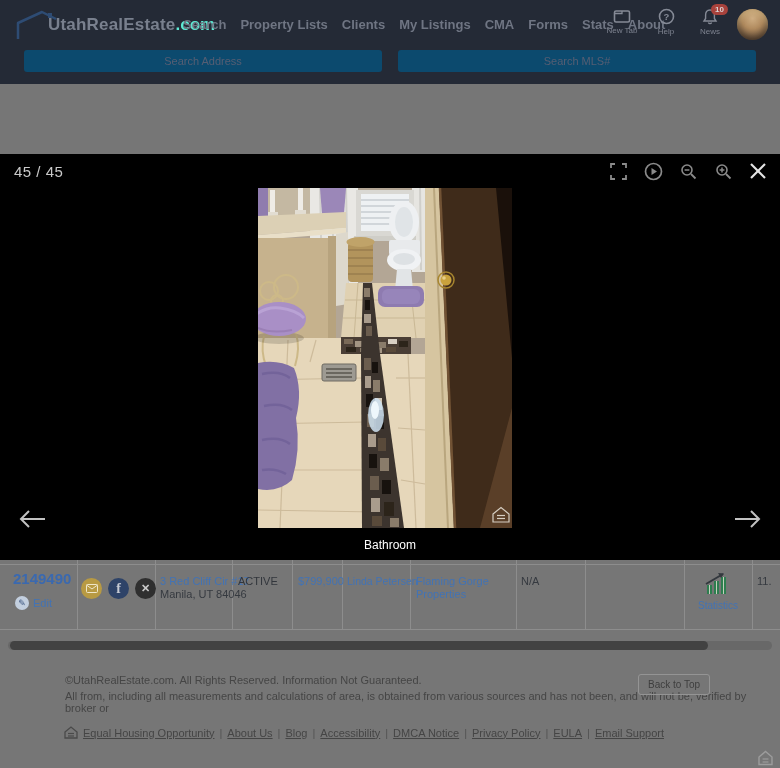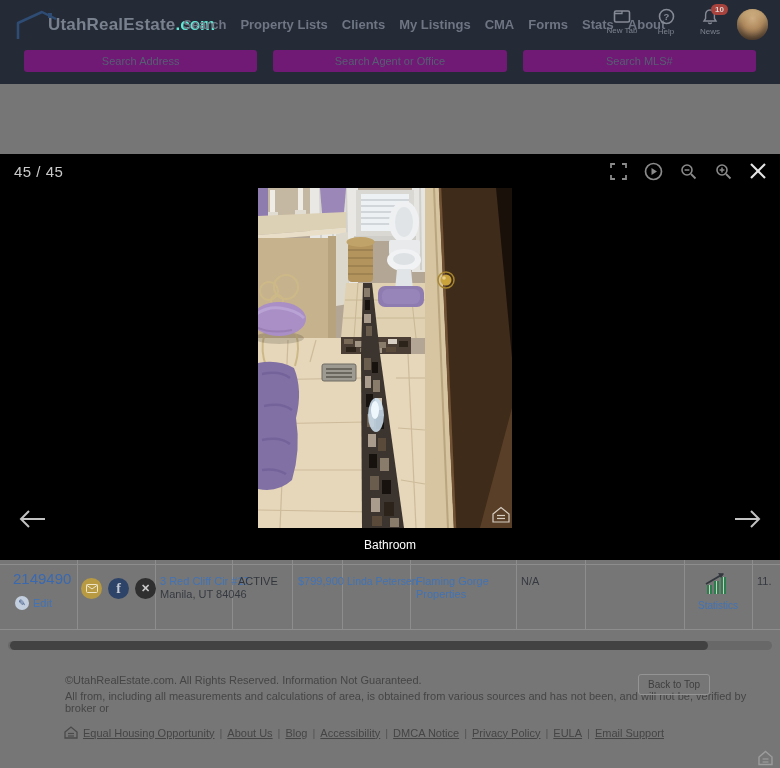--- a/index.html
+++ b/index.html
@@ -16,41 +16,41 @@
   .nav { position:absolute; left:183px; top:17px; display:flex; gap:14px; }
   .nav span { font-size:13px; font-weight:bold; color:#6f7583; cursor:pointer; white-space:nowrap; }
   .quick { position:absolute; right:12px; top:8px; display:flex; align-items:flex-start; gap:10px; }
   .qa { display:flex; flex-direction:column; align-items:center; width:34px; cursor:pointer; position:relative; }
   .qa .lbl { font-size:8px; color:#7e8390; margin-top:2px; white-space:nowrap; }
   .badge { position:absolute; top:-4px; right:-1px; background:#a8423c; color:#d8d3d3; font-size:8px; font-weight:bold; border-radius:7px; padding:1px 4px; line-height:9px; }
   .avatar { width:31px; height:31px; border-radius:50%; margin-top:1px; cursor:pointer;
             background:radial-gradient(circle at 50% 30%, #cfae83 0%, #b08a5e 40%, #6f5640 78%, #4a3a2e 100%);
             box-shadow:inset 0 -4px 6px rgba(0,0,0,.35), inset 0 5px 5px rgba(215,190,140,.5); }
   .search-row { position:absolute; left:24px; right:24px; top:50px; display:flex; gap:16px; }
-  .sbox { flex:1 1 0; height:22px; background:#701a75; border:none; border-radius:3px; color:#8a91a6;
+  .sbox { flex:1 1 0; height:22px; background:#0c4a6e; border:none; border-radius:3px; color:#8a91a6;
           font-size:11px; text-align:center; font-family:"Liberation Sans",sans-serif; }
   .sbox::placeholder { color:#565e73; }
 
   
   .lightbox { position:absolute; left:0; top:154px; width:780px; height:406px; background:#000; }
   .counter { position:absolute; left:14px; top:9px; font-size:15px; color:#c9c9c9; letter-spacing:.5px; }
   .lb-toolbar { position:absolute; right:12px; top:7px; display:flex; gap:15px; align-items:center; }
   .lb-btn { width:20px; height:20px; display:flex; align-items:center; justify-content:center; cursor:pointer; }
   .lb-arrow { position:absolute; top:352px; width:30px; height:26px; cursor:pointer; }
   .lb-arrow.left { left:17px; } .lb-arrow.right { right:17px; }
   .photo-wrap { position:absolute; left:258px; top:34px; width:254px; height:340px; cursor:pointer; }
   .caption { position:absolute; left:0; width:780px; top:384px; text-align:center; color:#fff; font-size:12px; }
 
   
   .tablestrip { position:absolute; left:0; top:560px; width:780px; height:70px; }
   .vsep { position:absolute; top:0; width:1px; height:70px; background:#8d8d8d; }
   .hsep { position:absolute; left:0; width:780px; height:1px; background:#8d8d8d; }
   .cell { position:absolute; font-size:11px; color:#363a40; line-height:13px; }
   .blue { color:#4273b5; }
-  .mls { left:13px; top:12px; font-size:15px; font-weight:normal; color:#3a69b0; cursor:pointer; }
+  .mls { left:13px; top:12px; font-size:15px; font-weight:bold; color:#3a69b0; cursor:pointer; }
   .edit { left:15px; top:36px; display:flex; align-items:center; gap:4px; color:#4273b5; font-size:11px; cursor:pointer; }
   .edit .pcirc { width:14px; height:14px; border-radius:50%; background:#c3cfdf; color:#37517c; font-size:9px;
                  display:flex; align-items:center; justify-content:center; }
   .share { position:absolute; left:81px; top:18px; display:flex; gap:6px; }
   .scirc { width:21px; height:21px; border-radius:50%; display:flex; align-items:center; justify-content:center;
            color:#cfcfcf; font-size:11px; font-weight:bold; cursor:pointer; }
   .stats { position:absolute; left:684px; top:12px; width:68px; text-align:center; cursor:pointer; }
   .stats .lbl { font-size:10px; color:#4273b5; margin-top:2px; }
 
   
@@ -116,21 +116,20 @@
           <path d="M6.4 14.5 a1.7 1.7 0 0 0 3.2 0" fill="none" stroke="#858a96" stroke-width="1.3"></path>
         </svg>
         <span class="badge">10</span>
         <span class="lbl">News</span>
       </div>
       <div class="avatar"></div>
     </div>
 
     <div class="search-row">
       <input class="sbox" readonly="" placeholder="Search Address" style="">
-      <input class="sbox" readonly="" placeholder="Search Agent or Office" style="">
       <input class="sbox" readonly="" placeholder="Search MLS#" style="">
     </div>
   </div>
 
   <div class="lightbox">
     <div class="counter">45 / 45</div>
 
     <div class="lb-toolbar">
       <div class="lb-btn">
         <svg width="17" height="17" viewBox="0 0 17 17">

